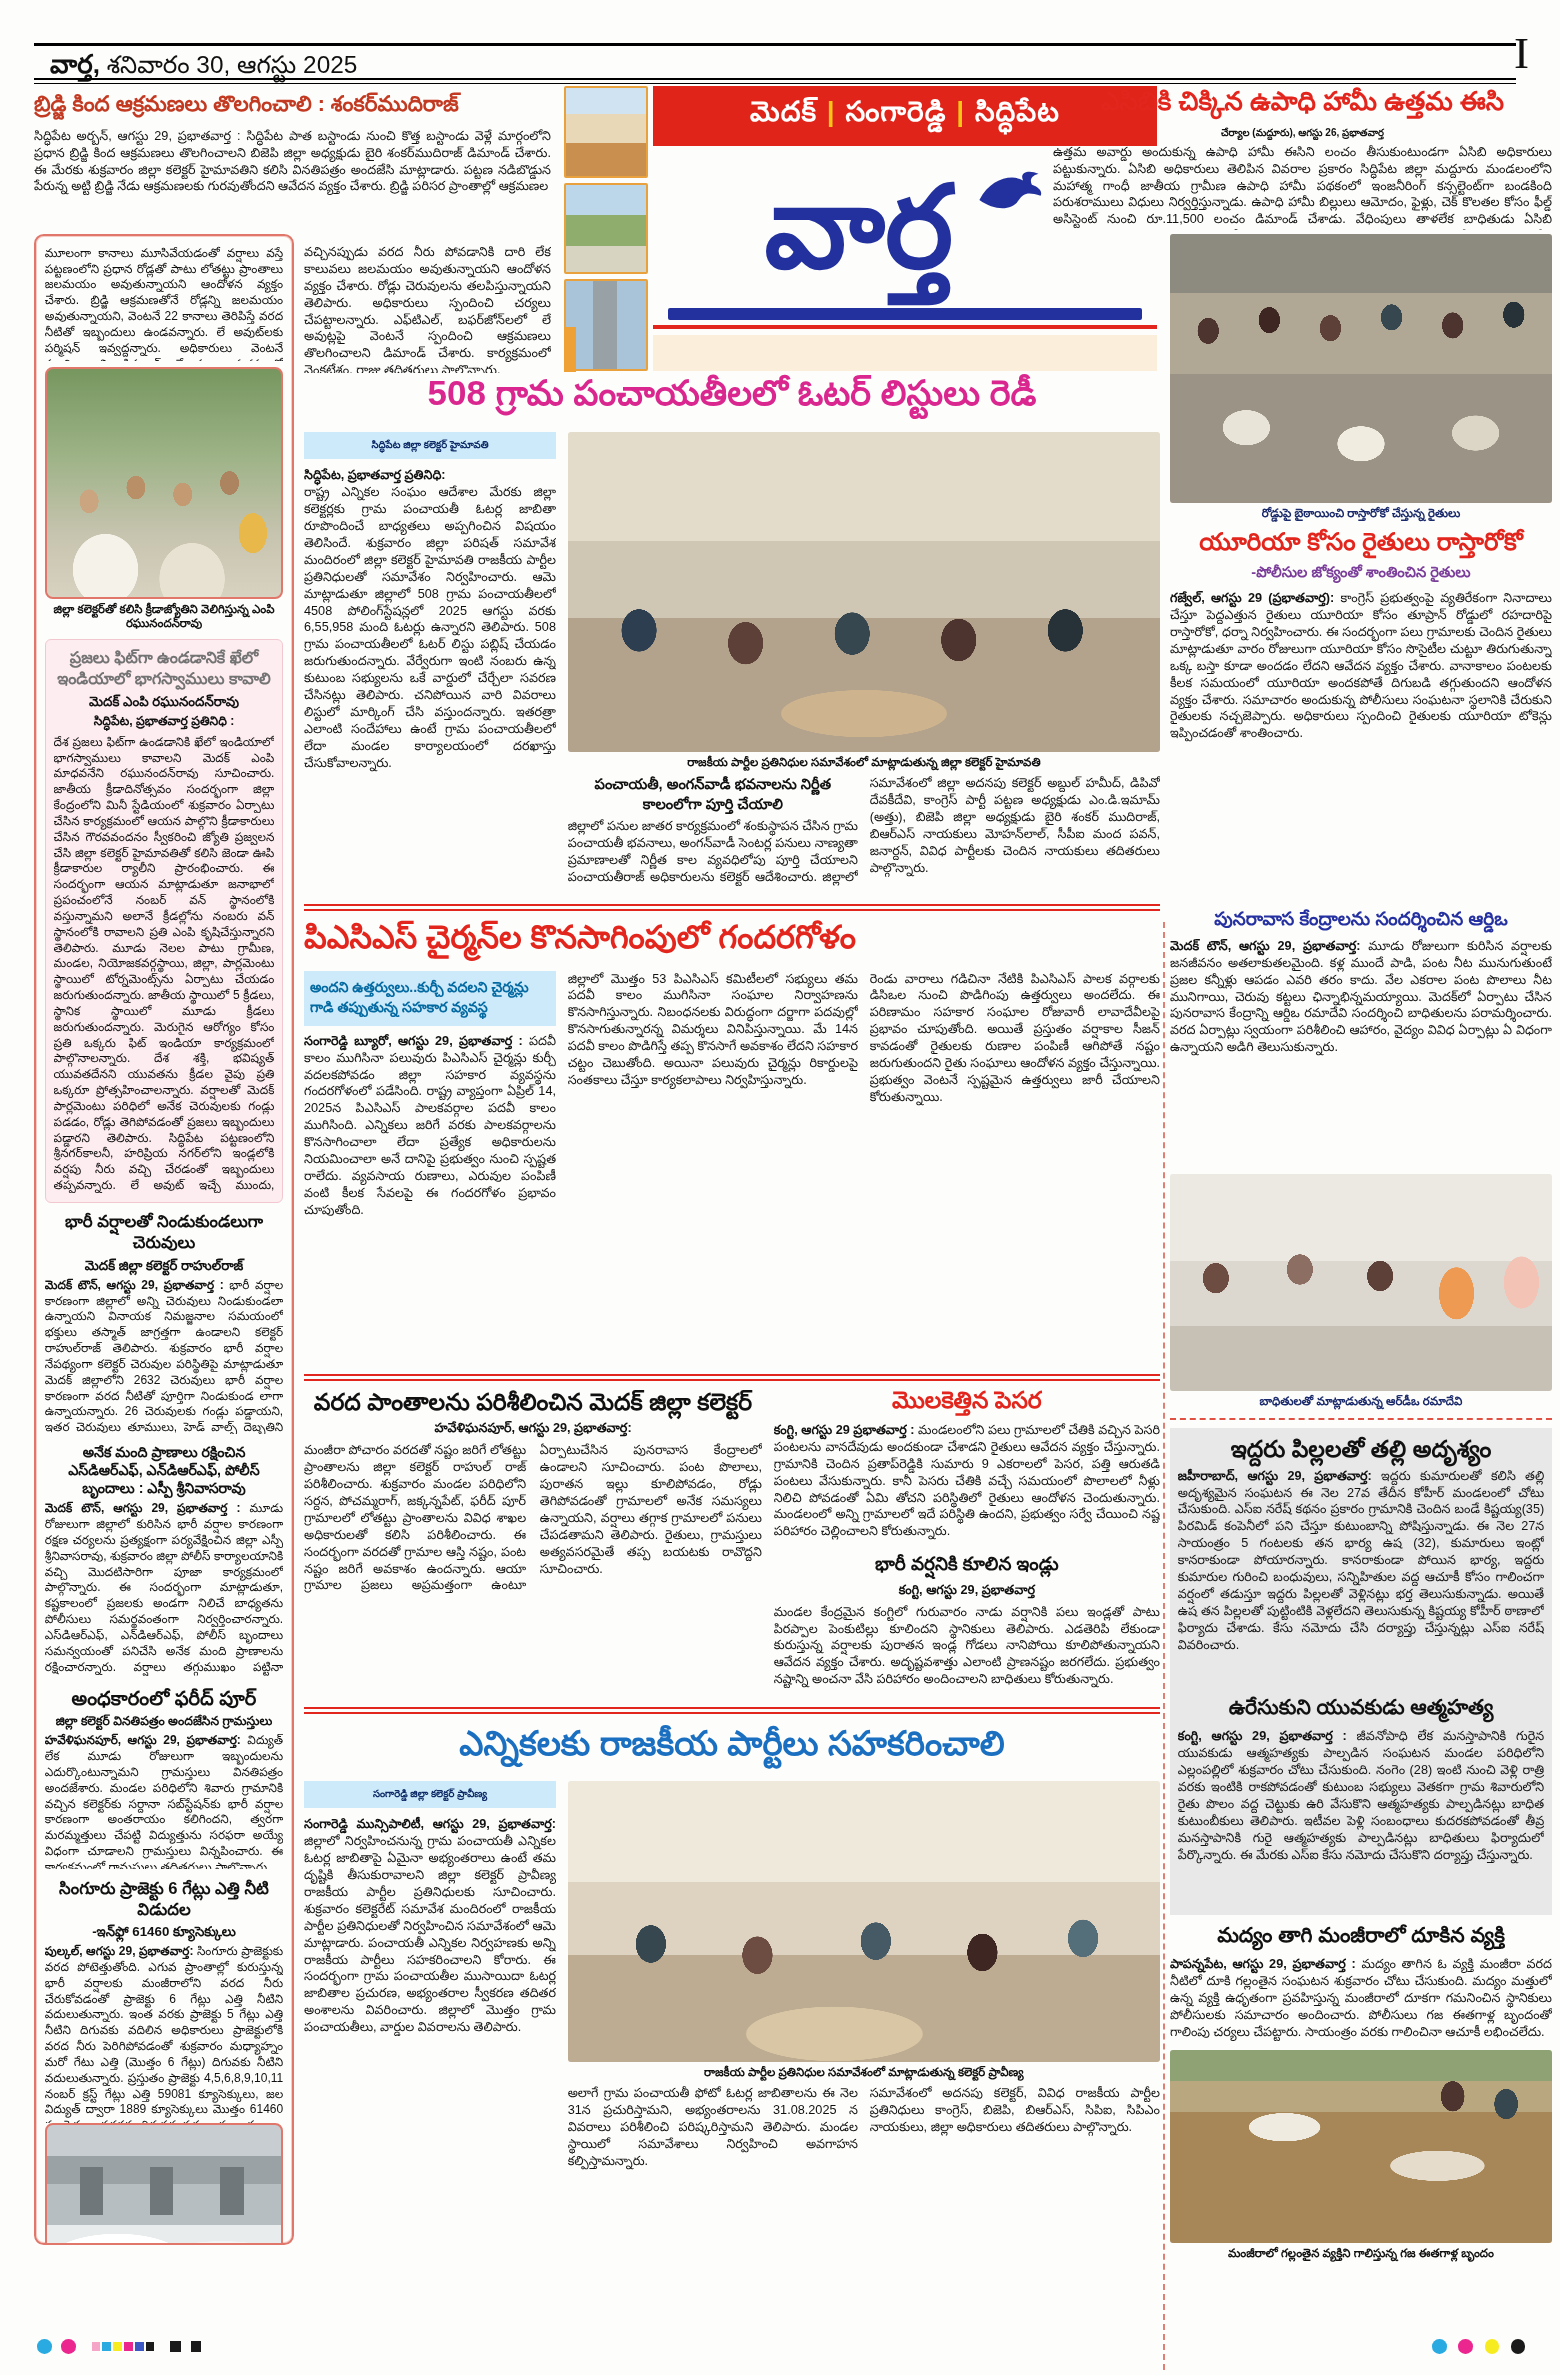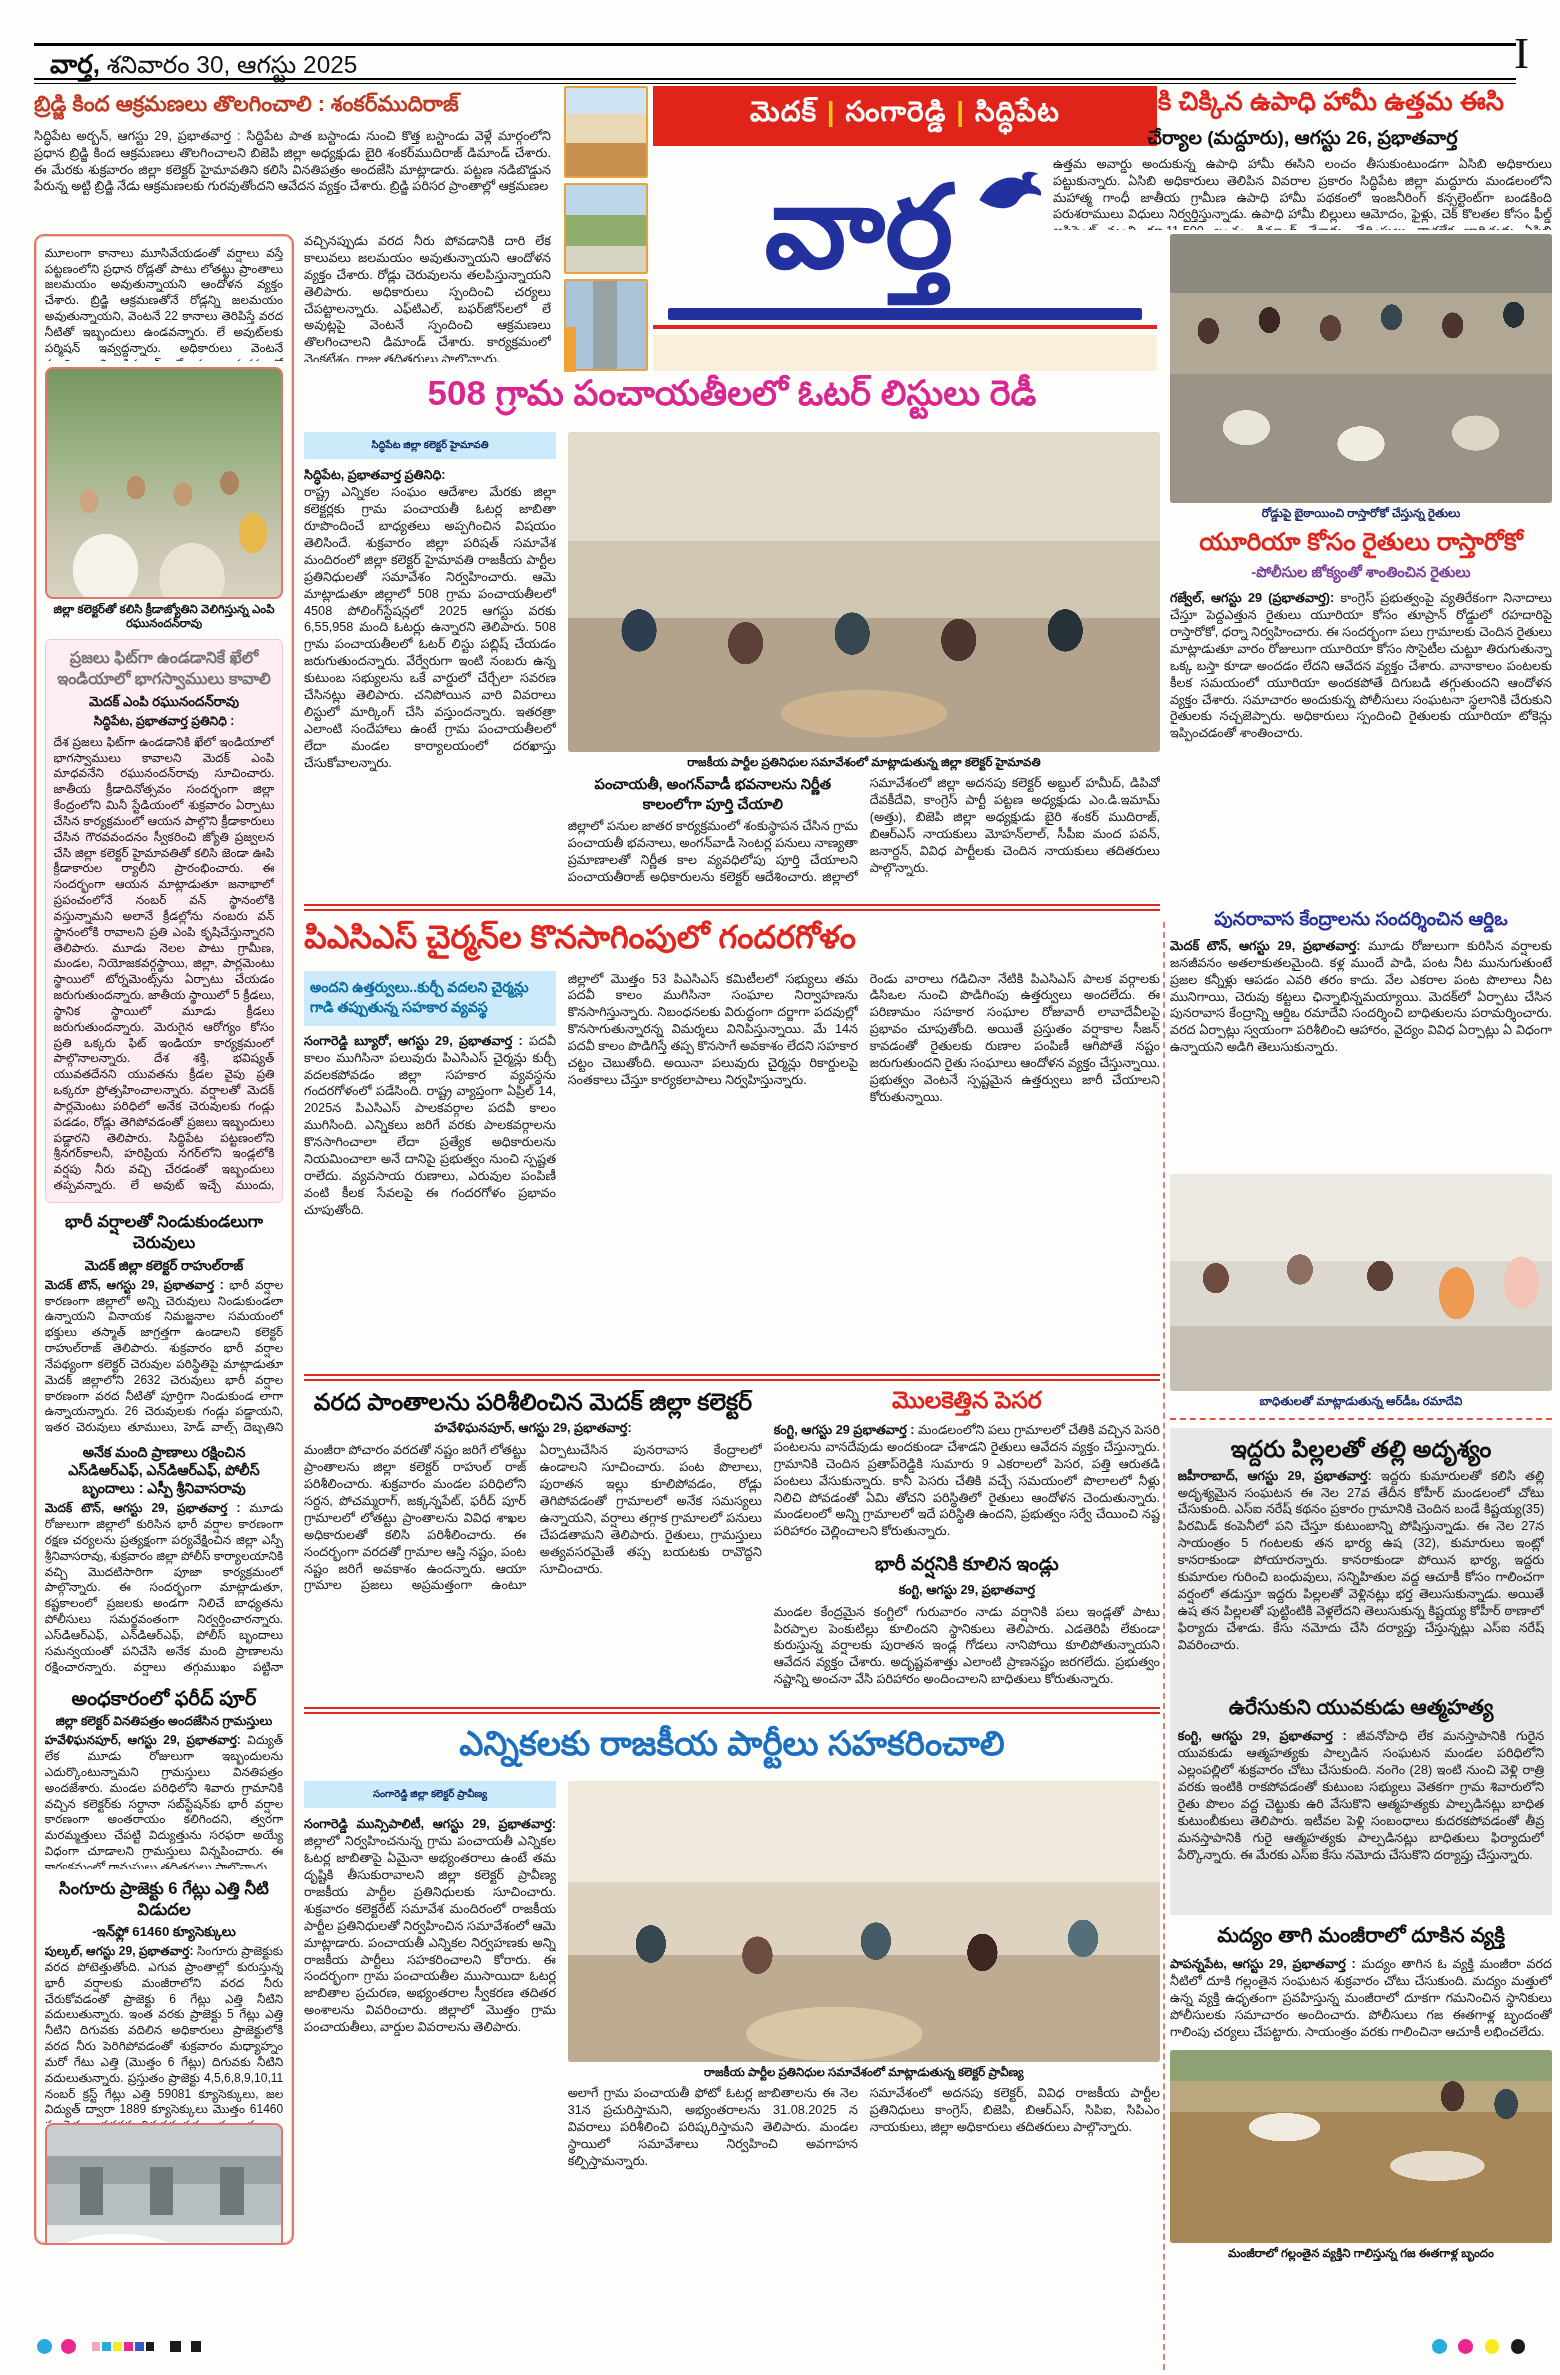--- a/index.html
+++ b/index.html
@@ -26,41 +26,41 @@
   .row{display:flex;gap:11.7px;}
   
   #top-rule{left:34px;top:43px;width:1482px;height:2.9px;background:#000;}
   #edition{left:34px;top:49px;font-size:24.4px;}
   #edition .ed-bold{font-weight:bold;font-size:26px;margin-left:16px;}
   #page-num{left:1514px;top:27px;font-size:45px;font-family:"Liberation Serif","DejaVu Serif",serif;}
   #dbl-rule{left:34px;top:78px;width:1482px;height:5.9px;border-top:2px solid #000;border-bottom:1.5px solid #000;}
   
   #bridge-block{left:34px;top:92px;width:517px;height:138px;}
   #bridge-block h1{font-size:21.5px;color:var(--headline-maroon);margin-bottom:6.8px;}
-  #bridge-more{left:304px;top:233px;width:247px;height:129px;}
+  #bridge-more{left:304px;top:244px;width:247px;height:129px;}
   #masthead{left:564px;top:86px;width:593px;height:285px;display:flex;gap:4.9px;}
   .mast-photos{width:84px;display:flex;flex-direction:column;gap:4.9px;}
   .mini{flex:1;border:2px solid #e8a13c;border-radius:2px;}
   .ph-temple{background:linear-gradient(180deg,#cfe3f2 0 30%,#e8d8b8 30% 62%,#c98f4e 62% 100%);}
   .ph-park{background:linear-gradient(180deg,#bcd7ea 0 35%,#8fae6d 35% 70%,#d8d4c2 70% 100%);}
   .ph-church{background:linear-gradient(90deg,#a9c3d8 0 34%,#97a1a6 34% 64%,#a9c3d8 64% 100%),linear-gradient(180deg,#bcd4e6 0 100%);}
   .mast-right{flex:1;display:flex;flex-direction:column;}
   .districts{background:var(--masthead-red);color:#fff;font-weight:bold;font-size:28px;
     text-align:center;padding:9.8px 0 11.7px;letter-spacing:1px;}
   .districts .pipe{color:#f5c518;padding:0 9.8px;font-weight:bold;}
   .logo-area{display:flex;align-items:center;justify-content:center;gap:22px;height:164px;}
   .logo-text{font-size:115px;font-weight:bold;color:var(--logo-blue);line-height:1;}
   .logo-dove{width:70px;height:53px;margin-top:-68px;}
   .logo-bar-blue{height:12.7px;background:var(--logo-blue);width:94%;align-self:center;border-radius:2px;}
   .logo-bar-red{height:3.9px;background:#e2261d;width:100%;margin-top:4.9px;}
   .cream{height:37px;background:var(--cream-band);margin-top:5.9px;position:relative;}
   .cream::before{content:"";position:absolute;left:-89px;top:-7.8px;width:11.7px;height:45px;background:#f0a135;}
   #acb-block{left:1053px;top:86px;width:499px;height:144px;}
   #acb-block h1{font-size:26px;color:var(--headline-red);text-align:center;margin-bottom:3.9px;}
-  #acb-block .dateline{font-size:19px;font-weight:bold;text-align:center;margin-bottom:2.9px;}
+  #acb-block .dateline{font-size:10px;font-weight:bold;text-align:center;margin-bottom:2.9px;}
   
   #rail{left:34px;top:234px;width:260px;height:2011px;border:2px solid var(--rail-border);
     border-radius:9.8px;box-shadow:0 0 0 1px #f6cdc6 inset;padding:9.8px 8.8px;overflow:hidden;}
   #rail .photo{border:2px solid #e0776a;border-radius:7.8px;}
   .ph-torch{height:232px;background:
     radial-gradient(ellipse 15.6px 19.5px at 18% 58%,#caa57f 0 60%,transparent 61%),
     radial-gradient(ellipse 15.6px 19.5px at 38% 52%,#b98f68 0 60%,transparent 61%),
     radial-gradient(ellipse 15.6px 19.5px at 58% 55%,#c49a72 0 60%,transparent 61%),
     radial-gradient(ellipse 15.6px 19.5px at 78% 50%,#ad8460 0 60%,transparent 61%),
     radial-gradient(ellipse 54px 59px at 25% 88%,#f5f2ea 0 60%,transparent 61%),

